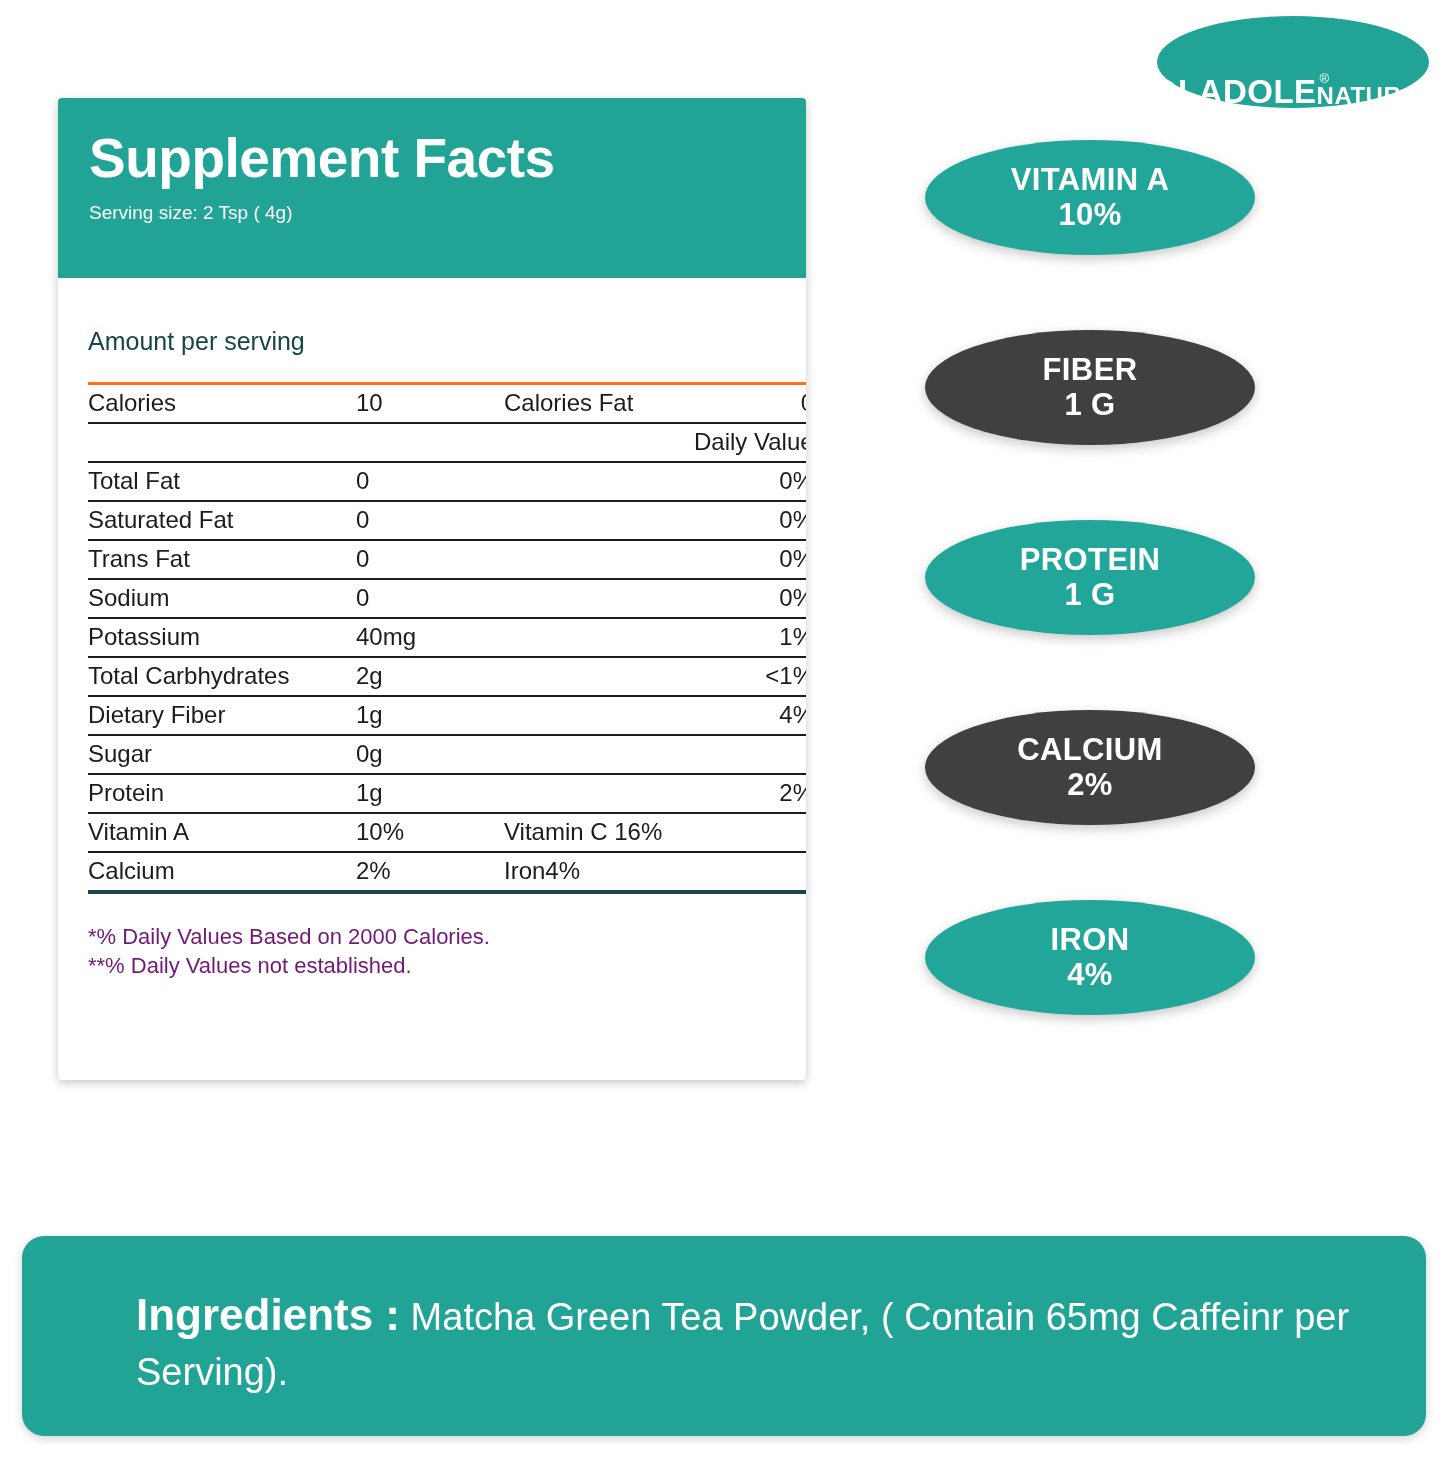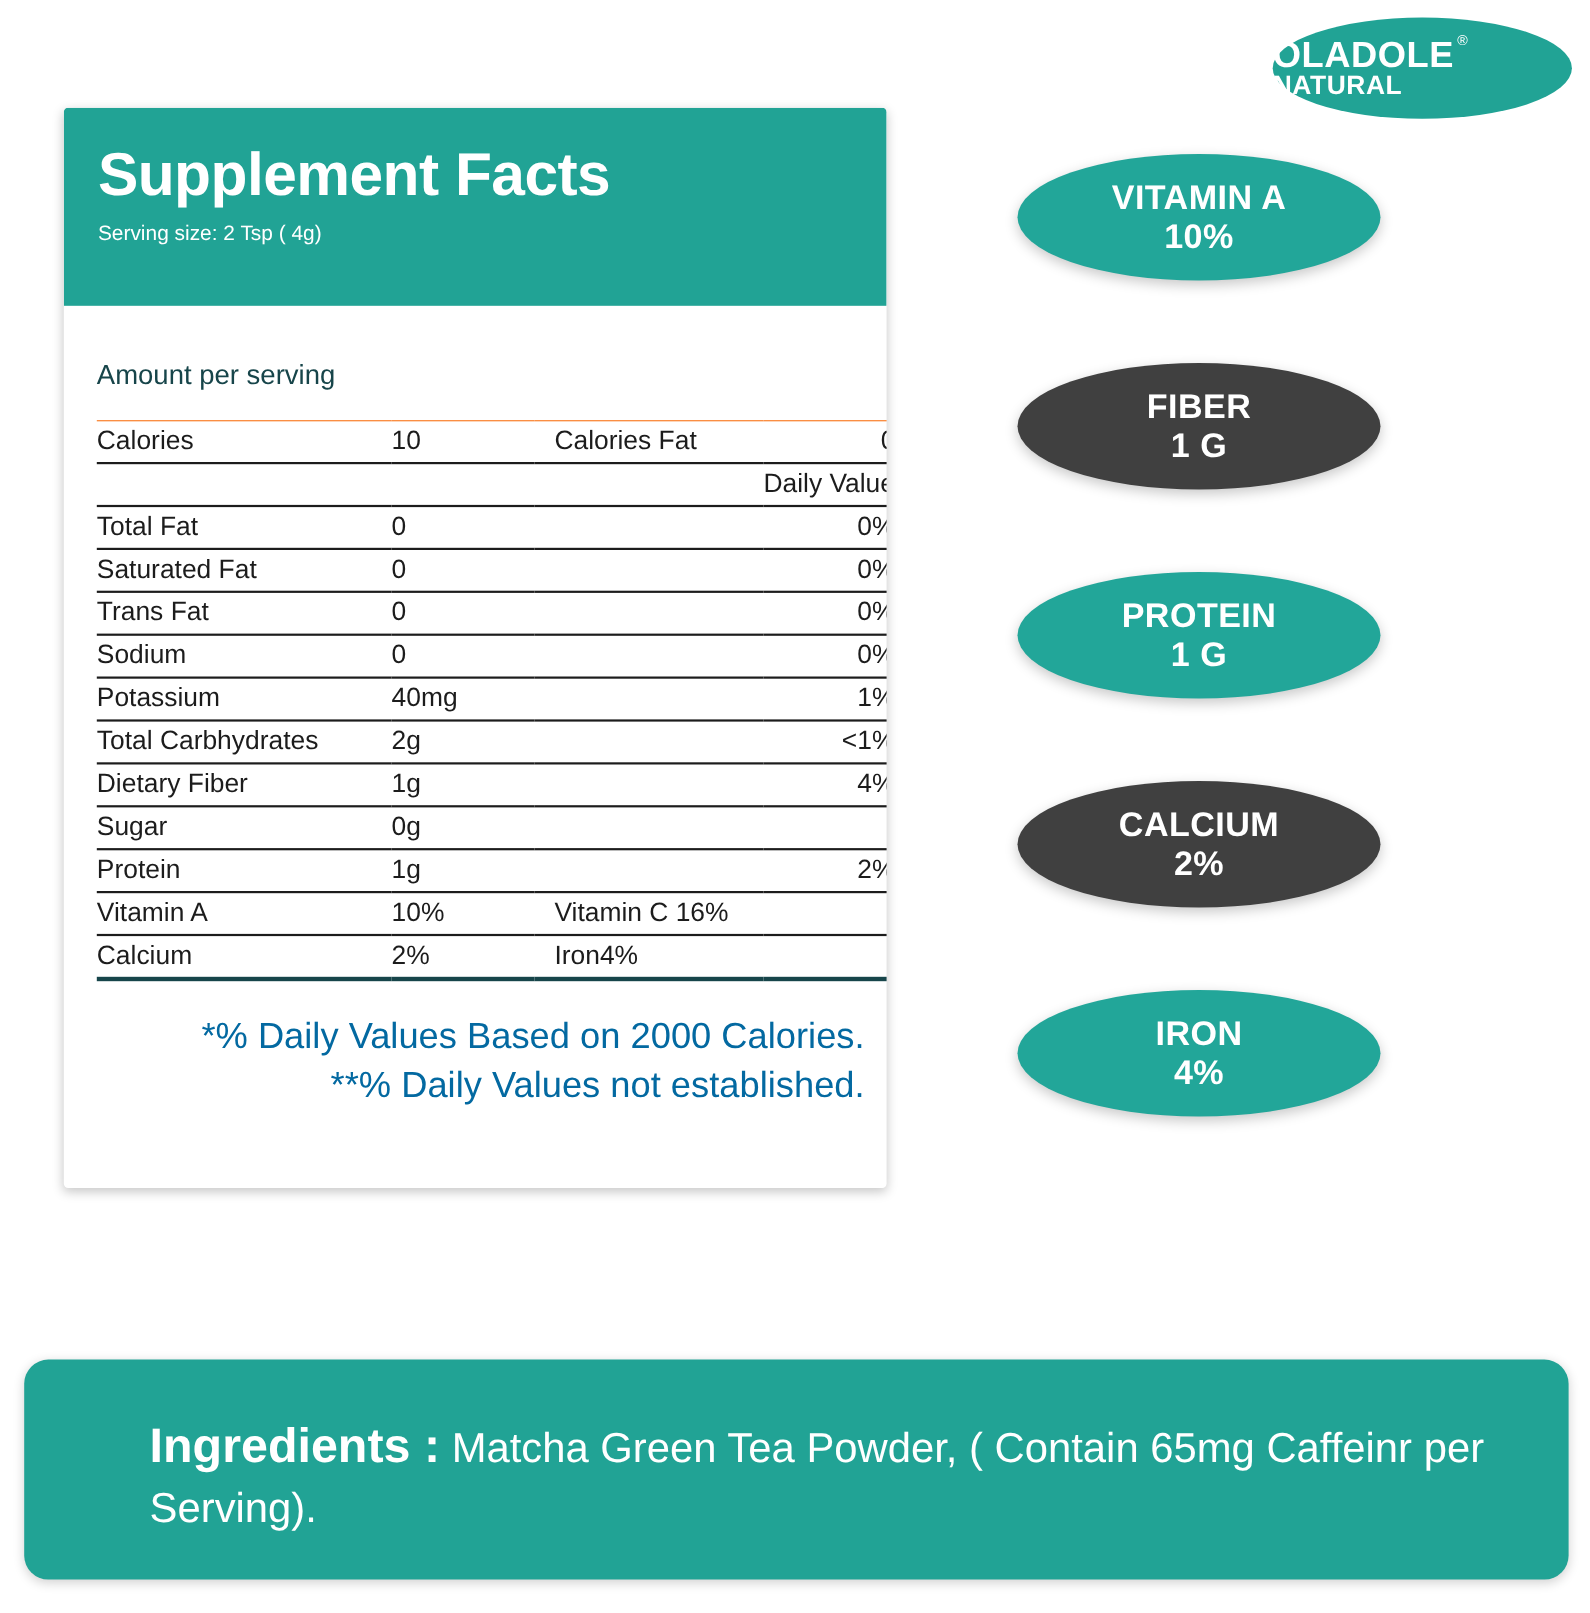--- a/index.html
+++ b/index.html
@@ -18,22 +18,22 @@
   
   .logo-oval {
     position: absolute;
     left: 1157px;
     top: 16px;
     width: 272px;
     height: 92px;
     background: #21a395;
     border-radius: 50%;
     display: flex;
-    flex-direction: column;
-    align-items: flex-start;
+    flex-direction: row;
+    align-items: flex-end;
     justify-content: center;
     line-height: 0.98;
   }
   .logo-line {
     color: #ffffff;
     font-weight: bold;
     letter-spacing: 0.5px;
     white-space: nowrap;
   }
   .logo-line-1 { font-size: 33px; position: relative; }
@@ -99,33 +99,32 @@
   table.nutri td {
     padding: 4px 0 5px 0;
     vertical-align: baseline;
     white-space: nowrap;
   }
   .c-name  { width: 268px; text-align: left; }
   .c-val   { width: 128px; padding-right: 2px !important; }
   .c-mid   { width: 190px; text-align: left; padding-left: 18px !important; }
   .c-dv    { width: 120px; text-align: right; }
 
-  tr.rule-top-thick td { border-top: 1px solid #f97316; }
+  tr.rule-top-thick td { border-top: 3px solid #f97316; }
   tr.rule-top td       { border-top: 2px solid #1c1c1c; }
   tr.rule-bottom-thick td { border-bottom: 4px solid #17454a; }
 
   .dv-header-row td { text-align: right; padding-top: 6px; padding-bottom: 5px; }
 
   
   .footnotes {
     padding: 28px 0 0 0;
-    color: #0369a1;
-    font-size: 33px;
+    color: #701a75;
+    font-size: 22px;
     line-height: 1.32;
-    text-align: right;
   }
   .footnotes div { white-space: nowrap; }
 
   
   .badges {
     position: absolute;
     left: 925px;
     top: 140px;
     width: 340px;
   }

